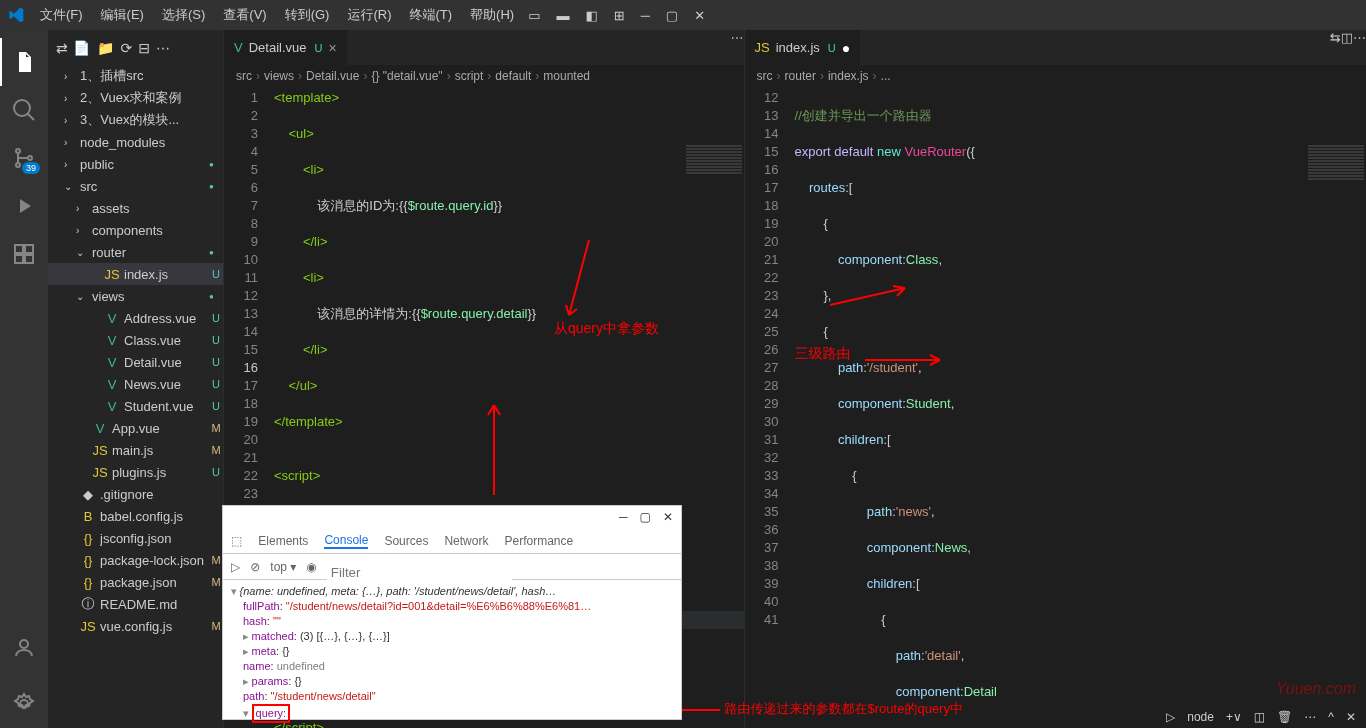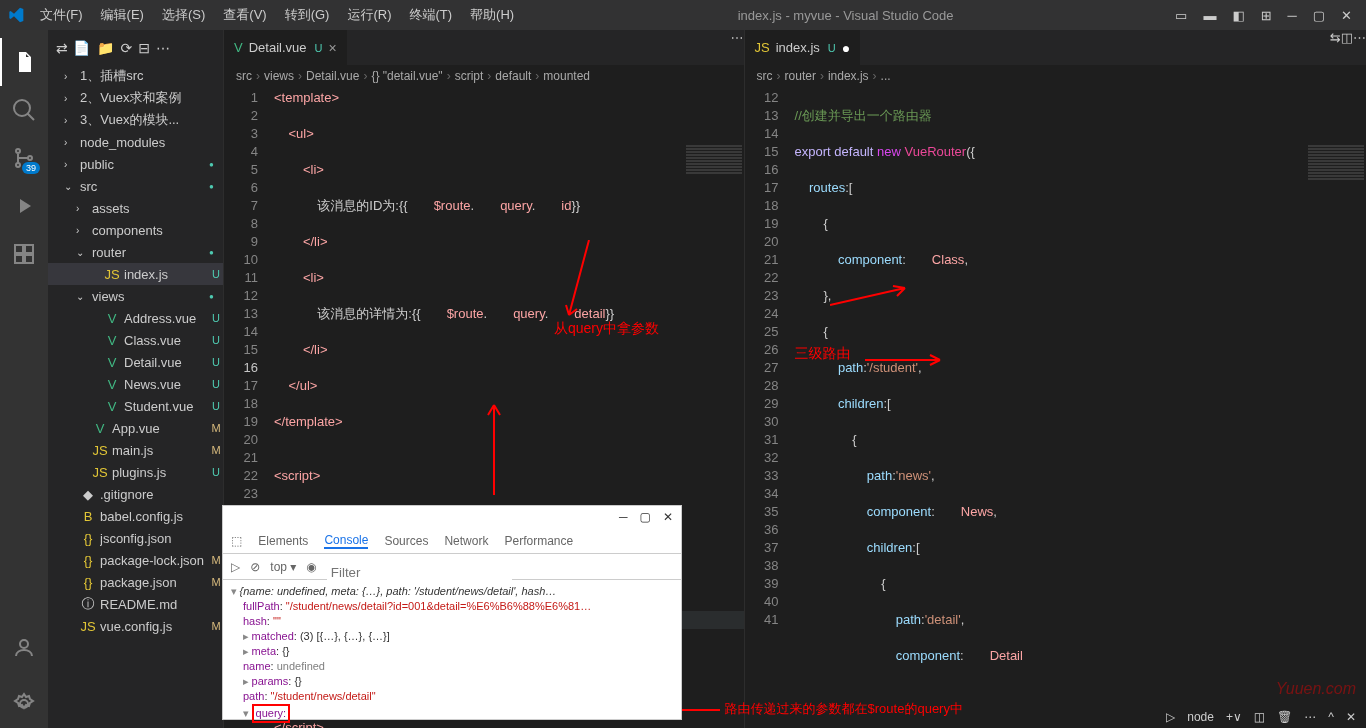--- a/index.html
+++ b/index.html
@@ -45,26 +45,26 @@
 .tab-U { color: #4ec9b0; font-size: 11px; margin-left: 2px; }
 .breadcrumb { height: 22px; display: flex; align-items: center; padding: 0 12px; gap: 4px; font-size: 12px; color: #a9a9a9; }
 .breadcrumb .sep { color: #666; }
 .code-area { flex: 1; display: flex; position: relative; overflow: hidden; }
 .gutter { width: 50px; text-align: right; padding-right: 16px; color: #858585; font-family: Consolas, monospace; font-size: 13px; line-height: 18px; padding-top: 2px; }
 .code { flex: 1; font-family: Consolas, monospace; font-size: 13px; line-height: 18px; padding-top: 2px; white-space: pre; }
 .gutter div.active { color: #c6c6c6; }
 .code .line.active { background: #2a2d2e; }
 .minimap { width: 60px; background: #1e1e1e; opacity: 0.5; position: absolute; right: 0; top: 57px; height: 60px; }
 .minimap .mm-line { height: 2px; margin: 1px 2px; background: #555; }
-.tk-tag { color: #fca5a5; }
+.tk-tag { color: #84cc16; }
 .tk-str { color: #ce9178; }
 .tk-kw { color: #c4b5fd; }
-.tk-kw2 { color: #d946ef; }
+.tk-kw2 { color: #5eead4; }
 .tk-fn { color: #dcdcaa; }
-.tk-var { color: #fca5a5; margin-left: 26px; }
+.tk-var { color: #86efac; }
 .tk-com { color: #6a9955; }
 .tk-prop { color: #9cdcfe; }
 .tk-cls { color: #ec4899; }
 .annotation { position: absolute; color: #ff0000; font-size: 14px; font-family: sans-serif; pointer-events: none; }
 .arrow { position: absolute; pointer-events: none; }
 .devtools { position: absolute; left: 222px; top: 505px; width: 460px; height: 215px; background: #fff; color: #333; border: 1px solid #ccc; font-size: 12px; z-index: 10; }
 .dt-titlebar { height: 22px; display: flex; justify-content: flex-end; align-items: center; gap: 12px; padding: 0 8px; }
 .dt-tabs { height: 26px; border-bottom: 1px solid #ccc; display: flex; align-items: center; gap: 16px; padding: 0 8px; color: #666; }
 .dt-tabs .dt-tab.active { color: #1a73e8; border-bottom: 2px solid #1a73e8; }
 .dt-toolbar { height: 26px; border-bottom: 1px solid #ccc; display: flex; align-items: center; gap: 10px; padding: 0 8px; color: #666; }
@@ -91,21 +91,20 @@
   <div class="menu" id="menu-bar">
       <span>文件(F)</span>
       <span>编辑(E)</span>
       <span>选择(S)</span>
       <span>查看(V)</span>
       <span>转到(G)</span>
       <span>运行(R)</span>
       <span>终端(T)</span>
       <span>帮助(H)</span>
     </div>
-  <div class="title">index.js - myvue - Visual Studio Code</div>
   <div class="controls">
     <span class="icon-btn">▭</span>
     <span class="icon-btn">▬</span>
     <span class="icon-btn">◧</span>
     <span class="icon-btn">⊞</span>
     <span class="icon-btn">─</span>
     <span class="icon-btn">▢</span>
     <span class="icon-btn">✕</span>
   </div>
 </div>
@@ -455,20 +454,21 @@
           </div>
         <div class="code" id="code2"><div class="line"></div>
 <div class="line"><span class="tk-com">//创建并导出一个路由器</span></div>
 <div class="line"><span class="tk-kw">export</span> <span class="tk-kw">default</span> <span class="tk-kw2">new</span> <span class="tk-cls">VueRouter</span>({</div>
 <div class="line">    <span class="tk-prop">routes</span>:[</div>
 <div class="line">        {</div>
 <div class="line">            <span class="tk-prop">component</span>:<span class="tk-var">Class</span>,</div>
 <div class="line">        },</div>
 <div class="line">        {</div>
 <div class="line">            <span class="tk-prop">path</span>:<span class="tk-str">'/student'</span>,</div>
+<div class="line">            <span class="tk-prop">component</span>:<span class="tk-var">Student</span>,</div>
 <div class="line">            <span class="tk-prop">children</span>:[</div>
 <div class="line">                {</div>
 <div class="line">                    <span class="tk-prop">path</span>:<span class="tk-str">'news'</span>,</div>
 <div class="line">                    <span class="tk-prop">component</span>:<span class="tk-var">News</span>,</div>
 <div class="line">                    <span class="tk-prop">children</span>:[</div>
 <div class="line">                        {</div>
 <div class="line">                            <span class="tk-prop">path</span>:<span class="tk-str">'detail'</span>,</div>
 <div class="line">                            <span class="tk-prop">component</span>:<span class="tk-var">Detail</span></div>
 
 

